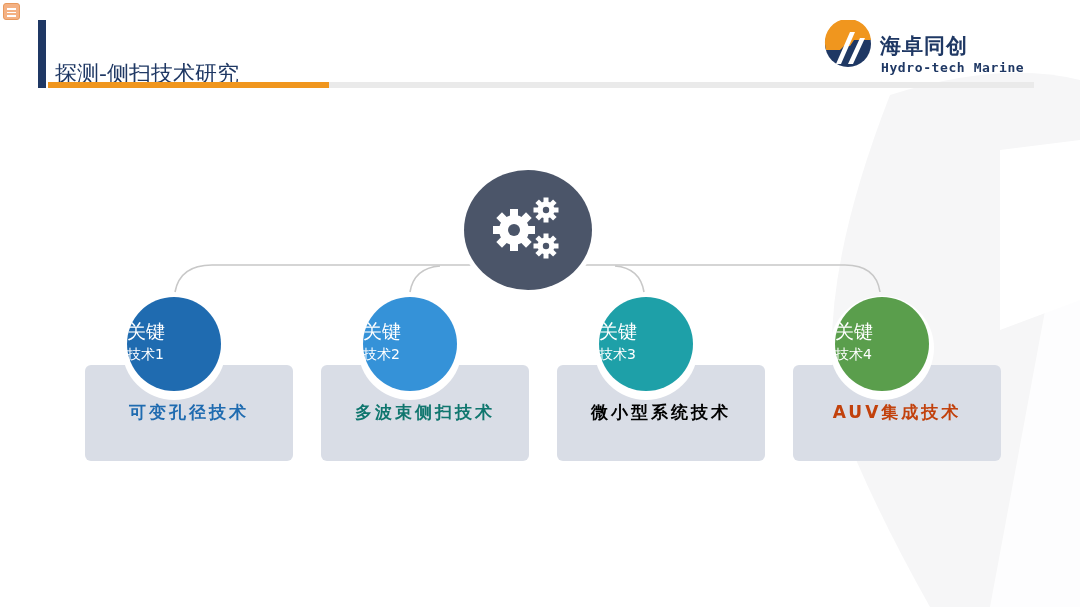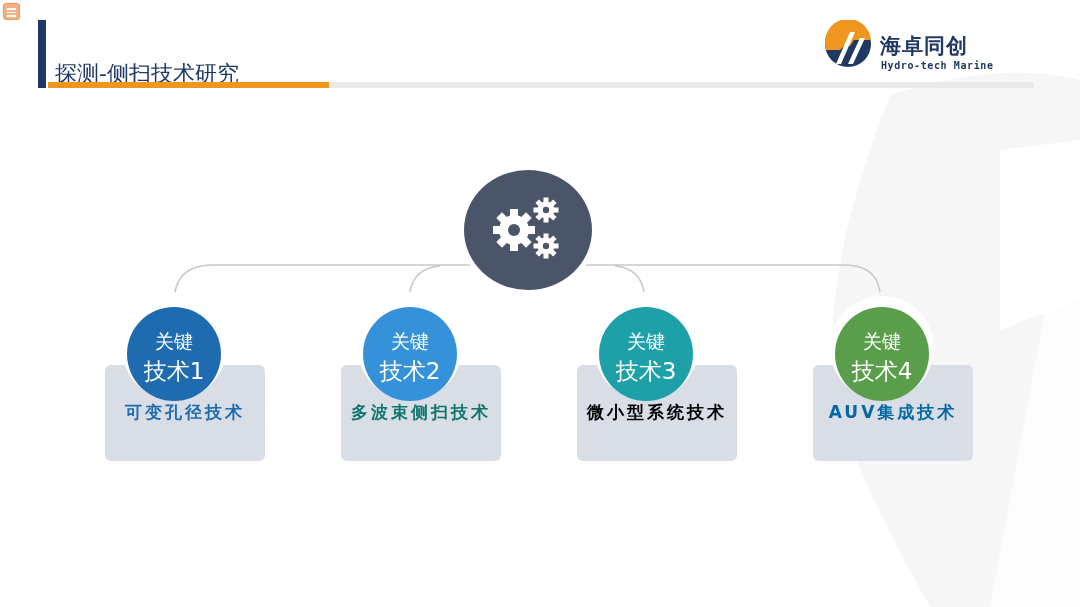--- a/index.html
+++ b/index.html
@@ -7,30 +7,30 @@
   .watermark { position:absolute; left:0; top:0; width:1080px; height:607px; pointer-events:none; }
   .note-icon { position:absolute; left:3px; top:3px; width:17px; height:17px; background:#f4b183; border:1px solid #e8995d; border-radius:3px; box-sizing:border-box; }
   .note-icon span { position:absolute; left:3px; right:3px; height:1.5px; background:#fff; }
   .title-bar-left { position:absolute; left:38px; top:20px; width:8px; height:68px; background:#1f3864; }
   .title { position:absolute; left:55px; top:28px; font-size:22px; color:#1f3864; letter-spacing:0px; white-space:nowrap; font-family:"DejaVu Sans",sans-serif;margin-top:31px; }
   .underline-orange { position:absolute; left:48px; top:82px; width:281px; height:6px; background:#f0961e; }
   .underline-grey { position:absolute; left:329px; top:82px; width:705px; height:6px; background:#eaeaea; }
   .logo { position:absolute; left:824px; top:20px; width:160px; height:52px; }
   .logo-mark { position:absolute; left:0; top:0; width:48px; height:48px; }
   .logo-cn { position:absolute; left:56px; top:12px; font-size:21px; font-weight:bold; color:#1f3864; letter-spacing:1px; white-space:nowrap; }
-  .logo-en { position:absolute; left:57px; top:40px; font-size:10px; font-weight:bold; color:#1f3864; letter-spacing:0.6px; white-space:nowrap; font-family:"DejaVu Sans Mono",monospace; }
+  .logo-en { position:absolute; left:57px; top:40px; font-size:13px; font-weight:bold; color:#1f3864; letter-spacing:0.6px; white-space:nowrap; font-family:"DejaVu Sans Mono",monospace; }
   .connectors { position:absolute; left:0; top:0; width:1080px; height:607px; }
   .hub { position:absolute; left:464px; top:170px; width:128px; height:120px; border-radius:50%; background:#4b5569; box-shadow:0 0 0 5px #fff; }
   .hub svg { position:absolute; left:24px; top:22px; }
-  .card { position:absolute; top:365px; width:160px; height:96px; background:#d9dde6; border-radius:6px;margin-left:20px; }
+  .card { position:absolute; top:365px; width:208px; height:96px; background:#d9dde6; border-radius:6px; }
   .card-label { position:absolute; left:0; right:0; top:36px; text-align:center; font-size:17px; font-weight:bold; letter-spacing:3px; white-space:nowrap; }
   .circle { position:absolute; top:296px; width:104px; height:104px; border-radius:50%; background:#fff; }
-  .circle-inner { position:absolute; left:5px; top:11px; width:94px; height:94px; border-radius:50%; color:#fff; text-align:center; }
+  .circle-inner { position:absolute; left:5px; top:1px; width:94px; height:94px; border-radius:50%; color:#fff; }
   .circle-line1 { position:absolute; left:0; right:0; top:22px; font-size:19px; }
-  .circle-line2 { position:absolute; left:0; right:0; top:49px; font-size:23px; }
+  .circle-line2 { position:absolute; left:0; right:0; top:49px; font-size:14px; }
 </style>
 </head>
 <body>
 
 <svg class="watermark" viewBox="0 0 1080 607">
   <path d="M890 95 Q1000 60 1080 80 L1080 607 L930 607 Q870 500 840 420 Q810 300 890 95 Z" fill="#f6f6f7"></path>
   <path d="M1000 150 L1080 140 L1080 300 L1000 330 Z" fill="#ffffff"></path>
   <path d="M1060 230 L1080 225 L1080 607 L990 607 Z" fill="#ffffff" opacity="0.8"></path>
 </svg>
 
@@ -142,20 +142,20 @@
   <div class="card-label" style="color:#000000">微小型系统技术</div>
 </div>
 <div class="circle" style="left:594px">
   <div class="circle-inner" style="background:#1ea0a8">
     <div class="circle-line1">关键</div>
     <div class="circle-line2">技术3</div>
   </div>
 </div>
 
 <div class="card" style="left:793px">
-  <div class="card-label" style="color:#0369a1">AUV集成技术</div>
+  <div class="card-label" style="color:#c2410c">AUV集成技术</div>
 </div>
 <div class="circle" style="left:830px">
   <div class="circle-inner" style="background:#5a9e4c">
     <div class="circle-line1">关键</div>
     <div class="circle-line2">技术4</div>
   </div>
 </div>
 
 </body></html>

